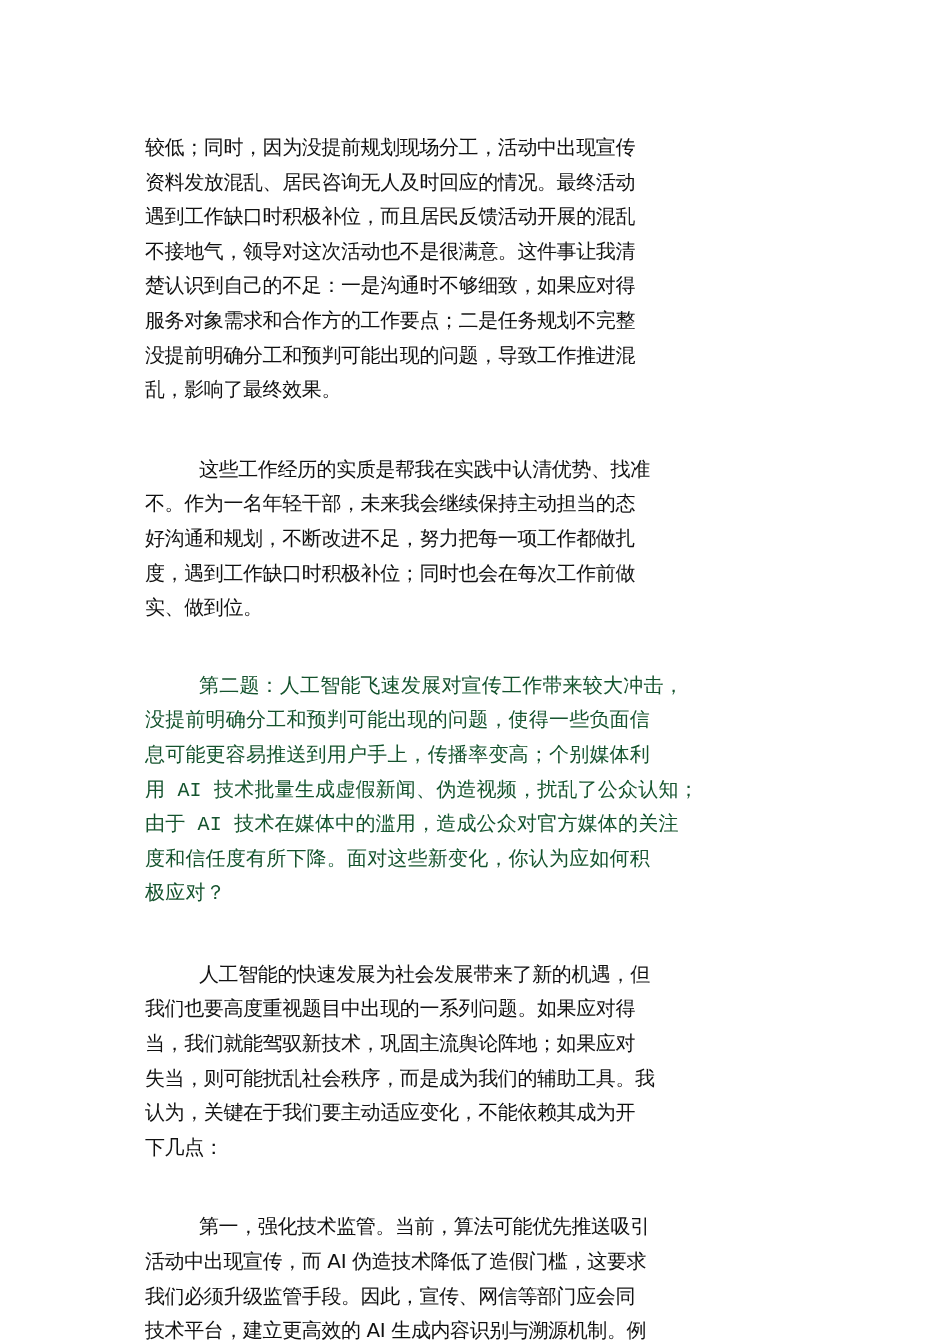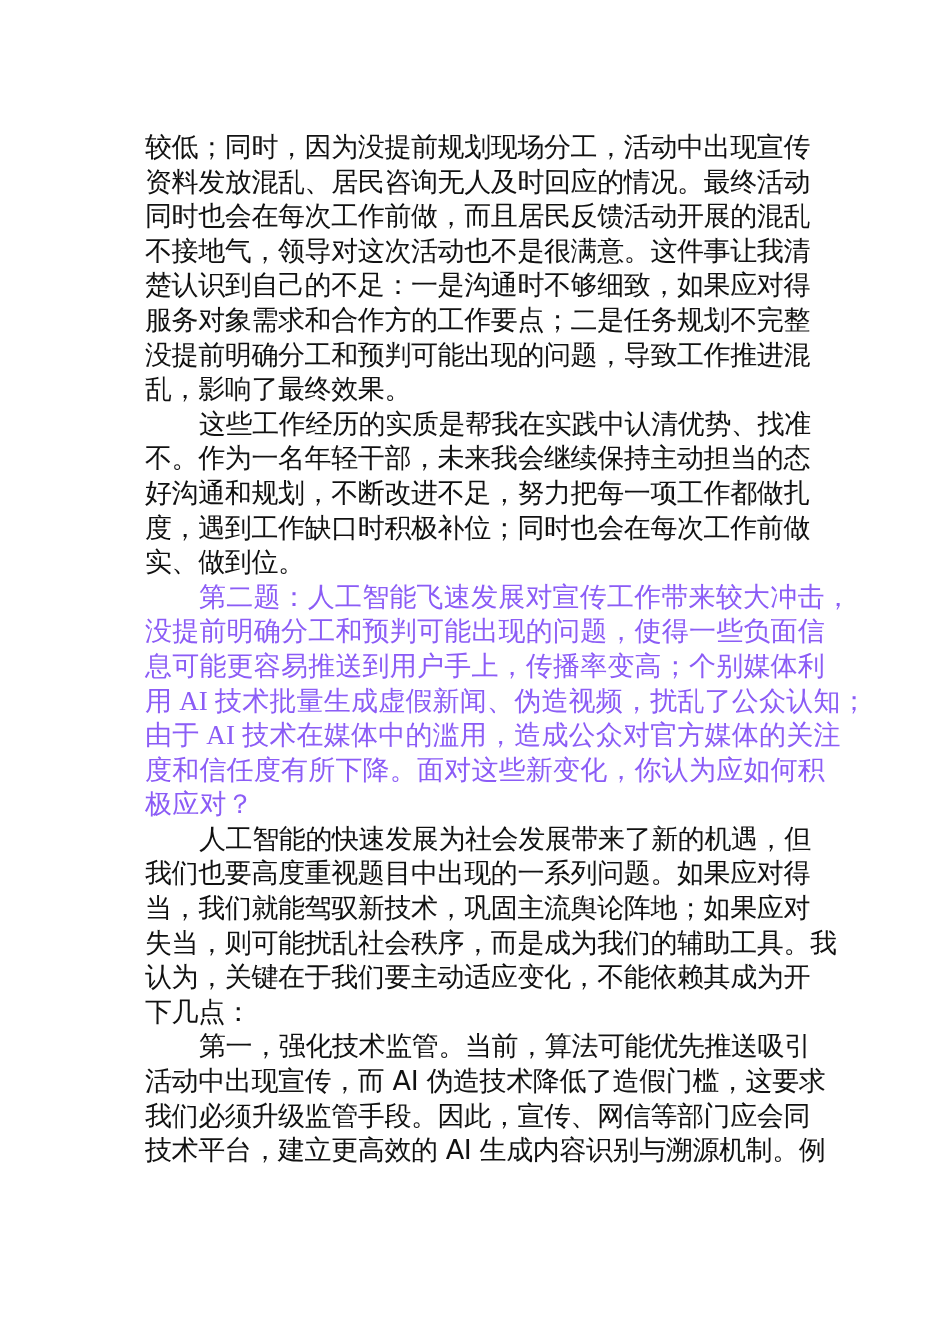--- a/index.html
+++ b/index.html
@@ -16,44 +16,45 @@
     .page {
       position: absolute;
       left: 145px;
       top: 130px;
       width: 680px;
     }
     .line {
       display: block;
       height: 34.6px;
       line-height: 34.6px;
-      font-size: 27px;
+      font-size: 20px;
       color: #111111;
       white-space: nowrap;
       font-family: "DejaVu Sans", "Liberation Sans", sans-serif;
       letter-spacing: -0.4px;
     }
     .line.indent {
       padding-left: 54px;
+      margin-top: 45px;
     }
     .question .line {
-      font-family: Liberation Serif, serif;
-      color: #8b5cf6;
+      font-family: Liberation Mono, monospace;
+      color: #14532d;
       letter-spacing: 0.2px;
     }
   </style>
 </head>
 <body>
 
 <div class="page">
 
   <div class="paragraph">
     <span class="line">较低；同时，因为没提前规划现场分工，活动中出现宣传</span>
     <span class="line">资料发放混乱、居民咨询无人及时回应的情况。最终活动</span>
-    <span class="line">同时也会在每次工作前做，而且居民反馈活动开展的混乱</span>
+    <span class="line">遇到工作缺口时积极补位，而且居民反馈活动开展的混乱</span>
     <span class="line">不接地气，领导对这次活动也不是很满意。这件事让我清</span>
     <span class="line">楚认识到自己的不足：一是沟通时不够细致，如果应对得</span>
     <span class="line">服务对象需求和合作方的工作要点；二是任务规划不完整</span>
     <span class="line">没提前明确分工和预判可能出现的问题，导致工作推进混</span>
     <span class="line">乱，影响了最终效果。</span>
   </div>
 
   <div class="paragraph">
     <span class="line indent">这些工作经历的实质是帮我在实践中认清优势、找准</span>
     <span class="line">不。作为一名年轻干部，未来我会继续保持主动担当的态</span>

